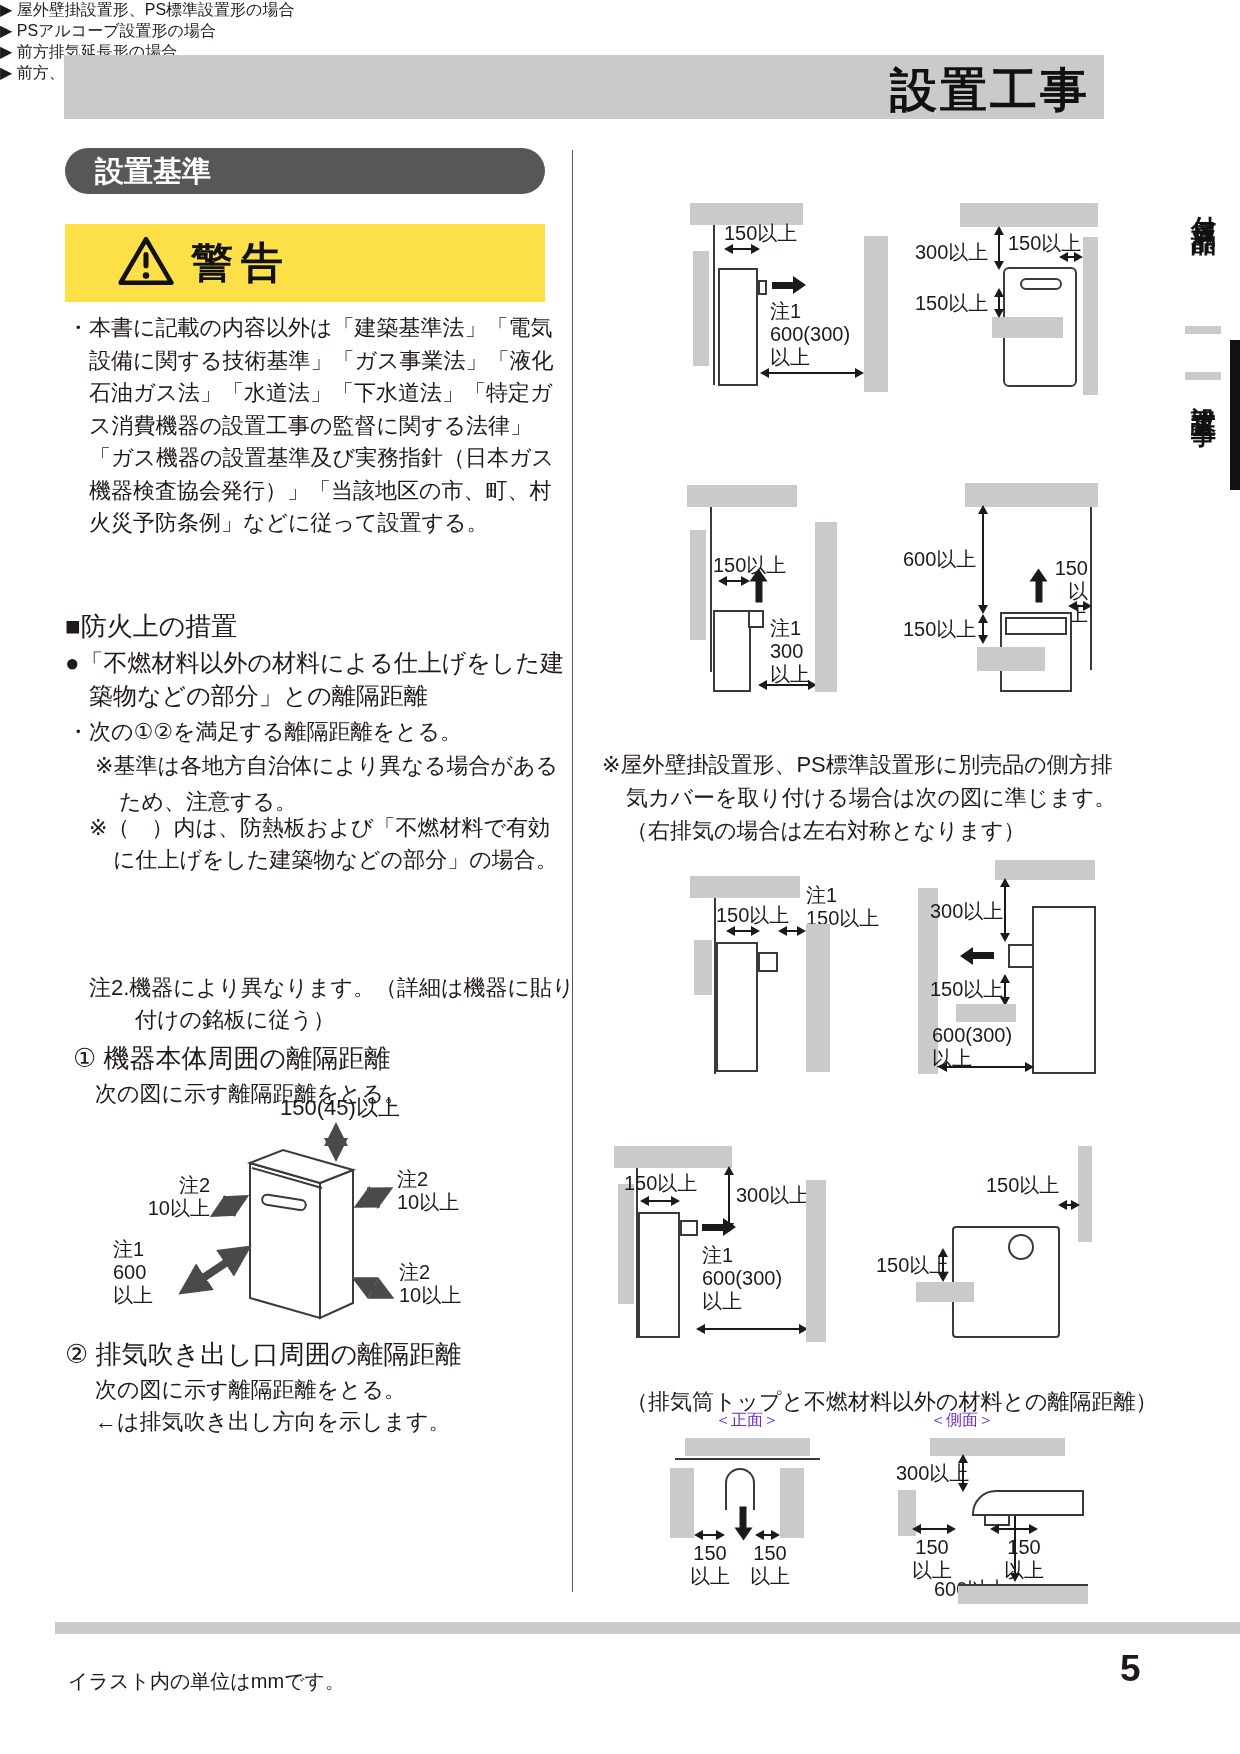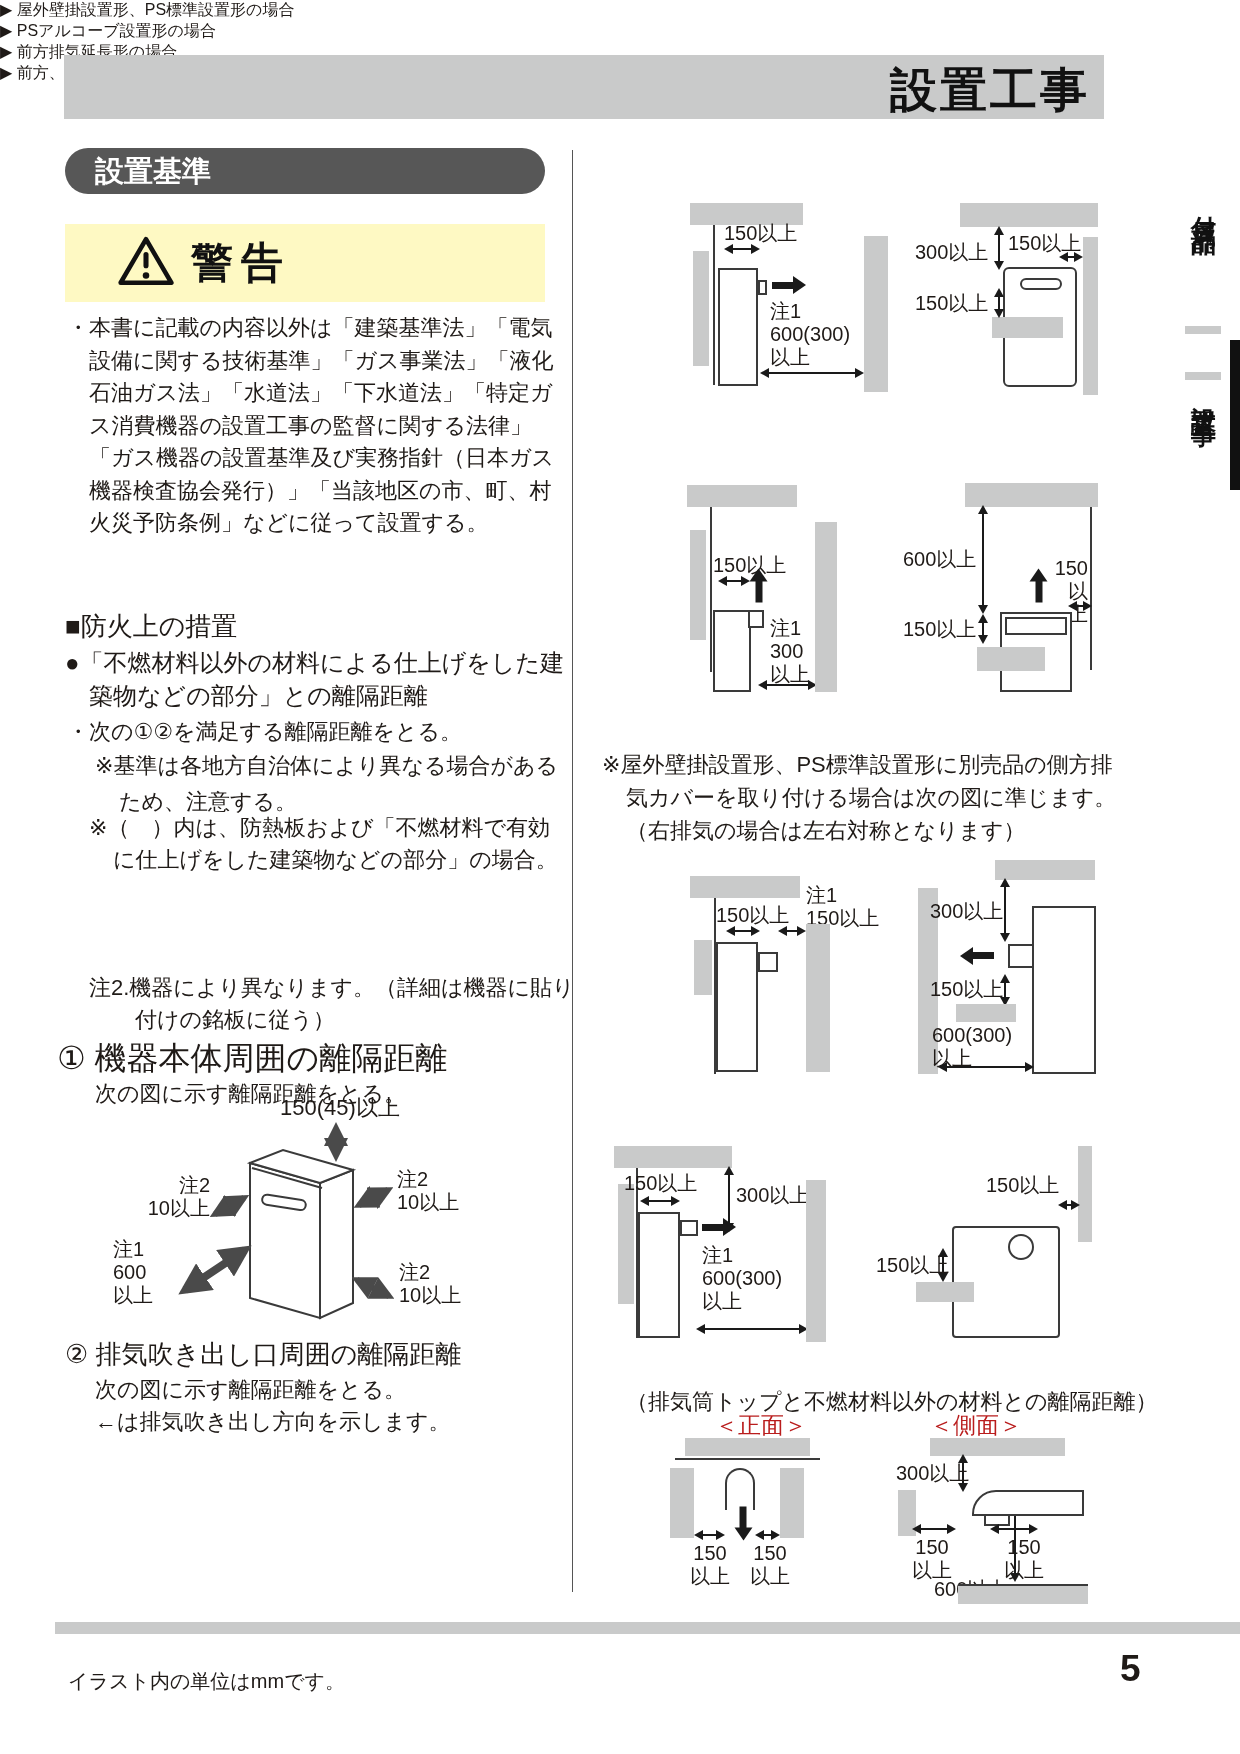--- a/index.html
+++ b/index.html
@@ -4,21 +4,21 @@
 <style>
   html,body{margin:0;padding:0;background:#888}
   .page{position:relative;width:1240px;height:1754px;background:#ffffff;overflow:hidden;
         font-family:"Liberation Sans","DejaVu Sans",sans-serif;color:#1f1a17;margin:0 auto}
   
   .header-bar{position:absolute;left:64px;top:55px;width:1040px;height:64px;background:#c9caca}
   .header-title{position:absolute;right:14px;top:4px;font-size:47px;font-weight:900;letter-spacing:3px;color:#111}
   
   .pill{position:absolute;left:65px;top:148px;width:480px;height:46px;background:#575757;border-radius:23px;
         color:#fff;font-size:29px;font-weight:bold;line-height:46px;padding-left:30px;box-sizing:border-box}
-  .warnbox{position:absolute;left:65px;width:480px;height:78px;background:#fef9c3;display:flex;align-items:center;
+  .warnbox{position:absolute;left:65px;width:480px;height:78px;background:#fde047;display:flex;align-items:center;
         padding-left:52px;box-sizing:border-box;gap:16px}
   .warnbox .wlabel{font-size:42px;font-weight:bold;letter-spacing:8px;color:#111}
   .txt{position:absolute;font-size:22px;line-height:32.5px;color:#1f1a17}
   .b{font-weight:normal}
   .hang22{padding-left:22px;text-indent:-22px}
   .hang24{padding-left:24px;text-indent:-24px}
   .hang46{padding-left:46px;text-indent:-46px}
   .divider-v{position:absolute;left:572px;top:150px;width:1px;height:1442px;background:#555}
   
   .side-tab{position:absolute;writing-mode:vertical-rl;font-size:25px;font-weight:600;letter-spacing:5px;color:#111}
@@ -47,21 +47,21 @@
   .va1{position:absolute;width:0;border-left:2px solid #1a1a1a}
   .va1:after{content:"";position:absolute;left:-6px;bottom:-2px;width:0;height:0;border-left:5px solid transparent;border-right:5px solid transparent;border-top:9px solid #1a1a1a}
   .exh{position:absolute;width:22px;height:7px;background:#1a1a1a}
   .exh:after{content:"";position:absolute;right:-12px;top:-6px;width:0;height:0;border-top:9px solid transparent;border-bottom:9px solid transparent;border-left:13px solid #1a1a1a}
   .exh.up{transform:rotate(-90deg)}
   .exh.left{transform:rotate(180deg)}
   .exh.down{transform:rotate(90deg)}
   .elbow{position:absolute;border:2px solid #3a3a3a;border-radius:24px 0 0 0;background:#fff;box-sizing:border-box}
   .dome{position:absolute;border:2px solid #3a3a3a;border-bottom:none;border-radius:15px 15px 0 0;background:#fff;box-sizing:border-box}
   .circ{position:absolute;border:2px solid #3a3a3a;border-radius:50%;background:#fff;box-sizing:border-box}
-  .cap{position:absolute;font-size:23px;color:#b91c1c}
+  .cap{position:absolute;font-size:16px;color:#6d28d9}
 </style>
 </head>
 <body>
 
 <div class="page">
 
   <div class="header-bar">
     <div class="header-title">設置工事</div>
   </div>
 
@@ -90,21 +90,21 @@
 
 
   <div class="txt b" style="left:65px;top:610px;font-size:26px">■防火上の措置</div>
   <div class="txt b hang24" style="left:65px;top:646px;width:482px;font-size:24px;line-height:33px">●「不燃材料以外の材料による仕上げをした建築物などの部分」との離隔距離</div>
 
   <div class="txt hang22" style="left:67px;top:716px;width:478px">・次の①②を満足する離隔距離をとる。</div>
   <div class="txt hang24" style="left:95px;top:748px;width:456px;line-height:36px">※基準は各地方自治体により異なる場合があるため、注意する。</div>
   <div class="txt hang24" style="left:89px;top:812px;width:456px;line-height:32px">※（　）内は、防熱板および「不燃材料で有効に仕上げをした建築物などの部分」の場合。</div>
   <div class="txt hang46" style="left:89px;top:972px;width:456px;line-height:32px">注2.機器により異なります。（詳細は機器に貼り付けの銘板に従う）</div>
 
-  <div class="txt b" style="left:57px;top:1042px;font-size:32px">① 機器本体周囲の離隔距離</div>
+  <div class="txt b" style="left:73px;top:1042px;font-size:26px">① 機器本体周囲の離隔距離</div>
   <div class="txt" style="left:95px;top:1078px">次の図に示す離隔距離をとる。</div>
 
   <div class="diag" style="left:85px;top:1098px;width:440px;height:232px">
     <svg width="440" height="232" viewBox="0 0 440 232">
       <defs>
         <marker id="ma" markerWidth="4" markerHeight="4" refX="3" refY="2" orient="auto-start-reverse">
             <path d="M0,0L4,2L0,4z" fill="#4a4a4a"></path>
           </marker>
       </defs>
       <g fill="#fff" stroke="#3a3a3a" stroke-width="2">

